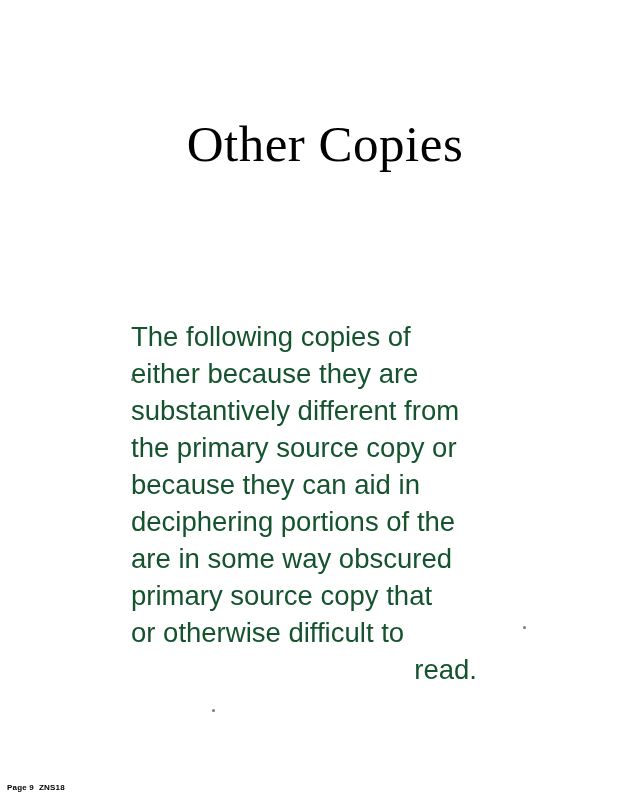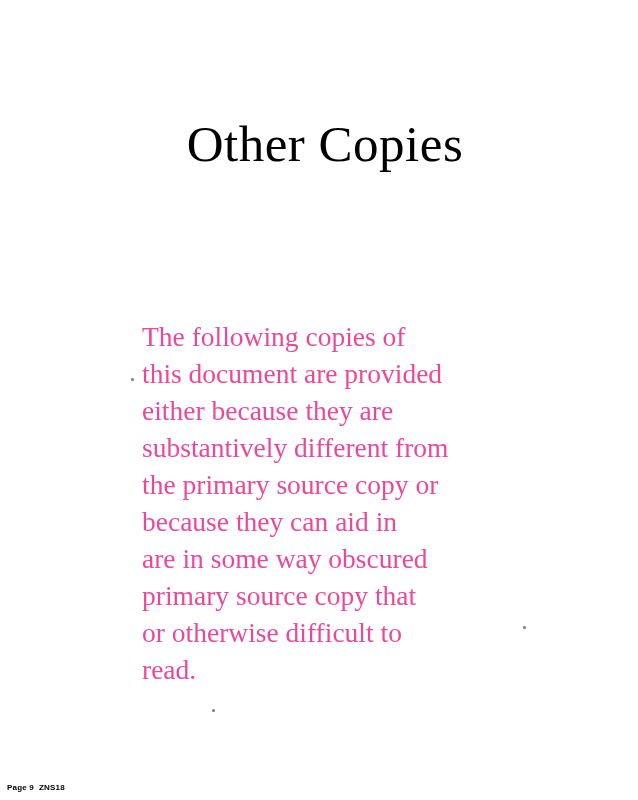--- a/index.html
+++ b/index.html
@@ -30,32 +30,32 @@
     font-size: 51px;
     font-weight: 400;
     letter-spacing: 0.5px;
     line-height: 1.1;
     color: #000000;
     white-space: pre;
     padding-left: 12px;
   }
   .body-block {
     position: absolute;
-    left: 142px;
+    left: 131px;
     top: 318px;
     width: 346px;
-    font-family: Liberation Serif, serif;
+    font-family: Liberation Sans, sans-serif;
     font-size: 27.5px;
     line-height: 37px;
     text-align: justify;
     text-justify: inter-word;
-    color: #ec4899;
+    color: #14532d;
   }
   .body-block .last-line {
-    text-align: left;
+    text-align: right;
   }
   .footer {
     position: absolute;
     left: 7px;
     bottom: 8px;
     font-family: "Liberation Sans", sans-serif;
     font-size: 8px;
     font-weight: bold;
     color: #000000;
     letter-spacing: 0.2px;
@@ -74,25 +74,25 @@
 </style>
 </head>
 <body>
 
 <div class="page">
 
   <div class="doc-title">Other Copies</div>
 
   <div class="body-block">
     <div>The following copies of</div>
-    <div>this document are provided</div>
     <div>either because they are</div>
     <div>substantively different from</div>
     <div>the primary source copy or</div>
     <div>because they can aid in</div>
+    <div>deciphering portions of the</div>
     <div>are in some way obscured</div>
     <div>primary source copy that</div>
     <div>or otherwise difficult to</div>
     <div class="last-line">read.</div>
   </div>
 
   <div class="footer">
     <span>Page 9</span><span class="footer-code">ZNS18</span>
   </div>
 

